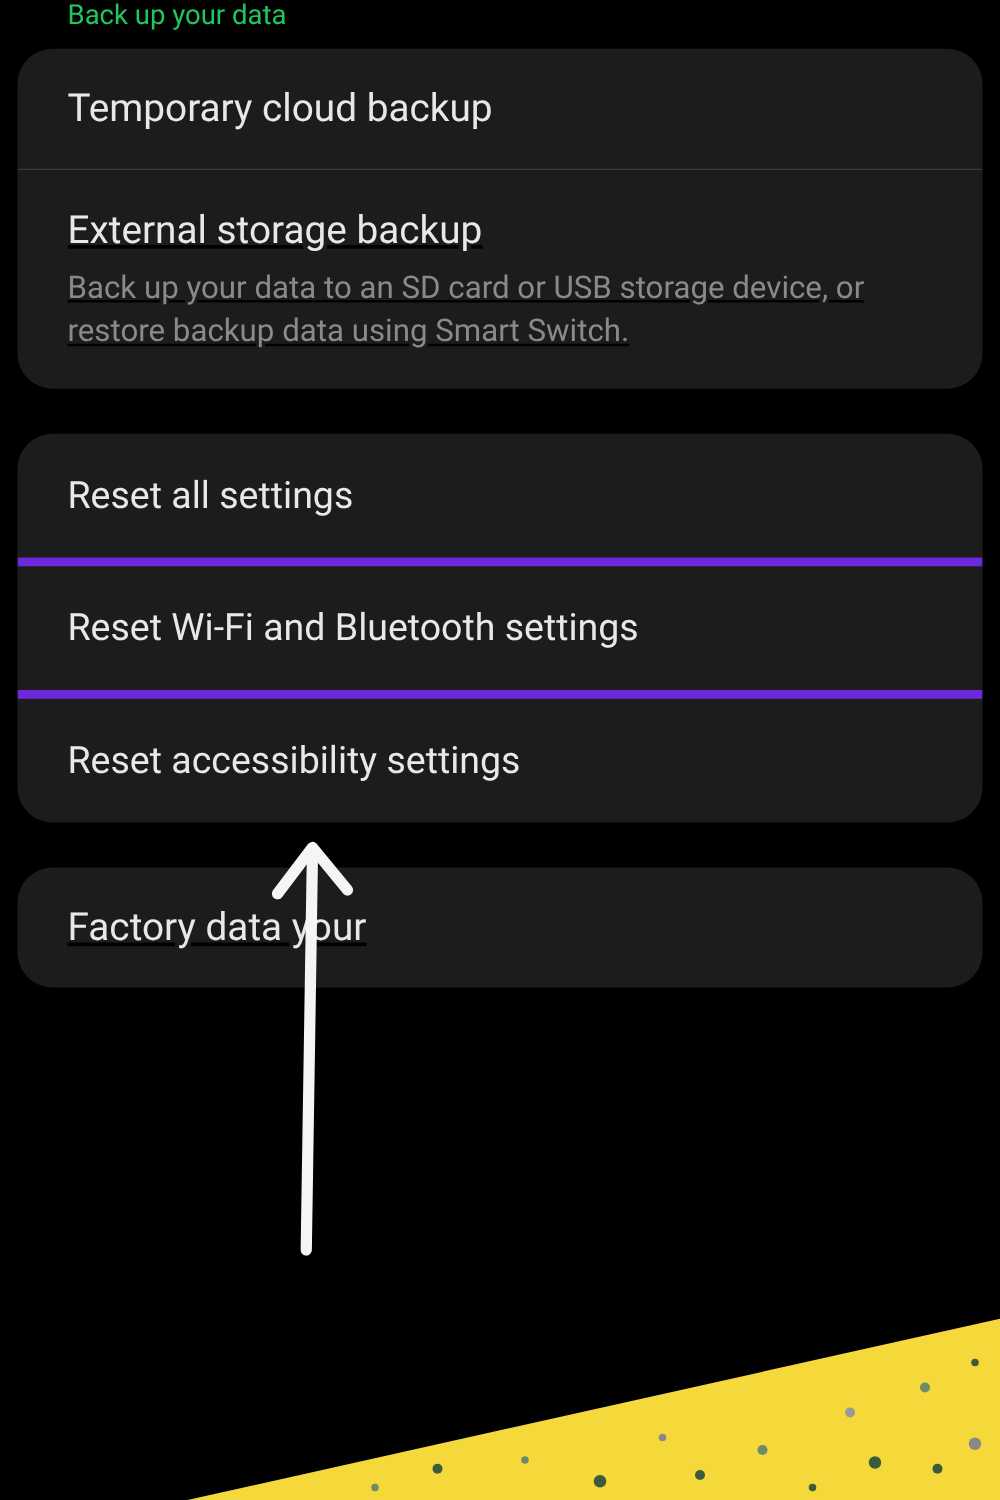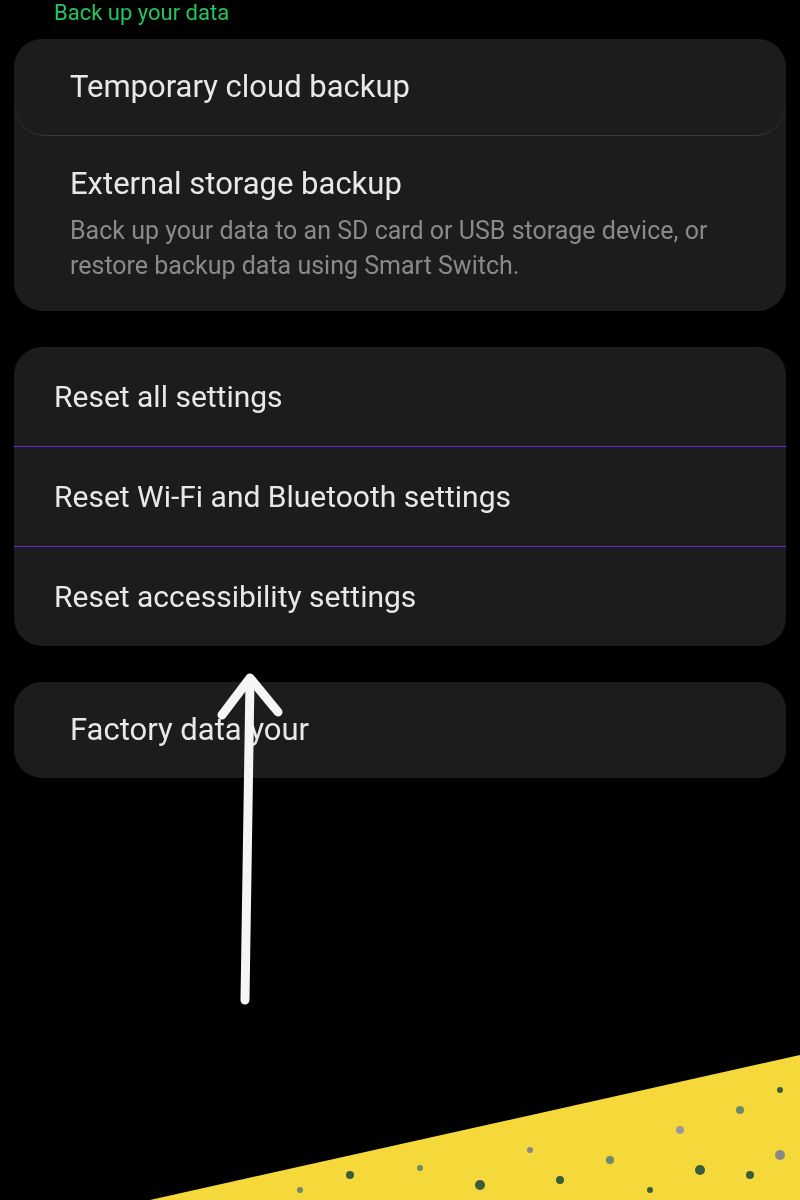--- a/index.html
+++ b/index.html
@@ -20,41 +20,40 @@
     padding: 0 40px 14px;
     font-weight: 400;
   }
   .card {
     background: #1c1c1c;
     border-radius: 28px;
     margin-bottom: 36px;
     overflow: hidden;
   }
   .item {
-    padding: 28px 56px;
+    padding: 28px 40px;
     border-bottom: 1px solid #3a3a3a;
-    border-radius: 32px;
   }
-  .item:last-child { border-bottom: none; }
+  .item:last-child { border-bottom: none; text-decoration: underline; }
   .item-title {
     color: #e8e8e8;
     font-size: 31px;
     font-weight: 400;
     line-height: 1.3;
   }
   .item-desc {
     color: #8a8a8a;
     font-size: 25px;
     font-weight: 400;
     line-height: 1.4;
     margin-top: 8px;
   }
   .item-simple {
     padding: 30px 40px;
-    border-bottom: 1px solid #6d28d9;
+    border-bottom: 7px solid #6d28d9;
   }
   .item-simple:last-child { border-bottom: none; }
   .item-simple .item-title {
     font-size: 30px;
   }
   .yellow-wedge {
     position: absolute;
     bottom: 0;
     right: 0;
     width: 800px;

